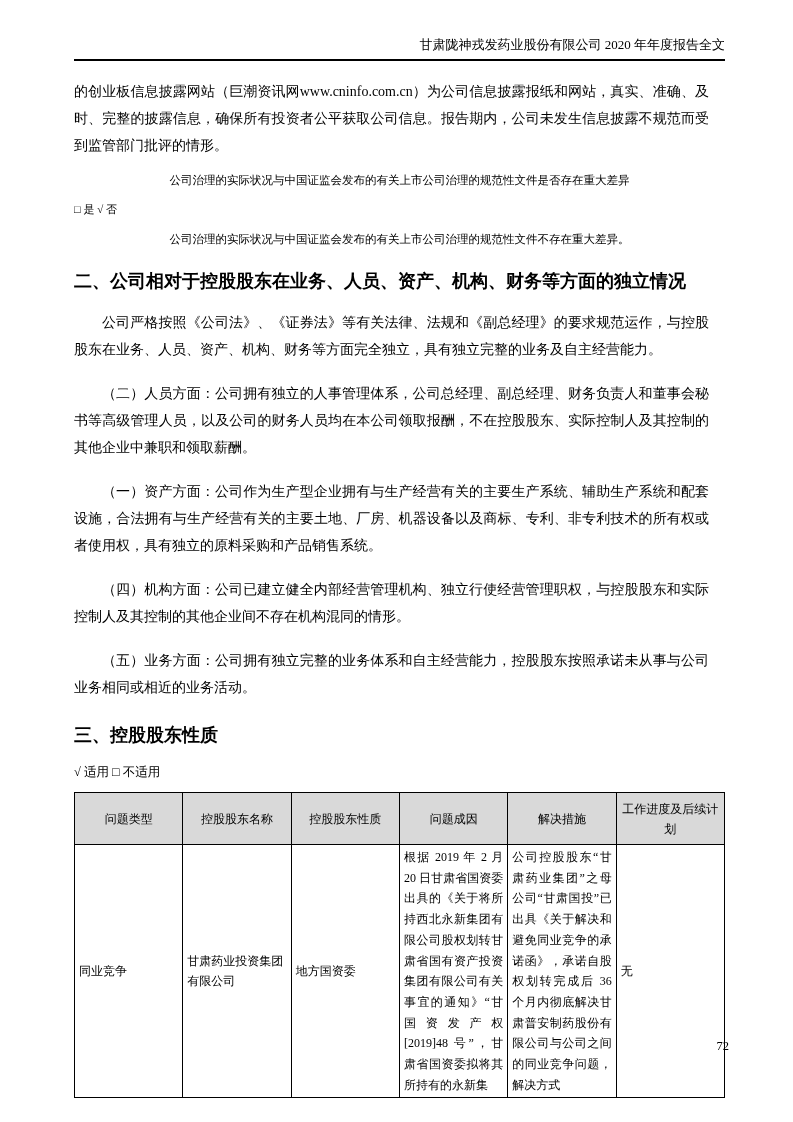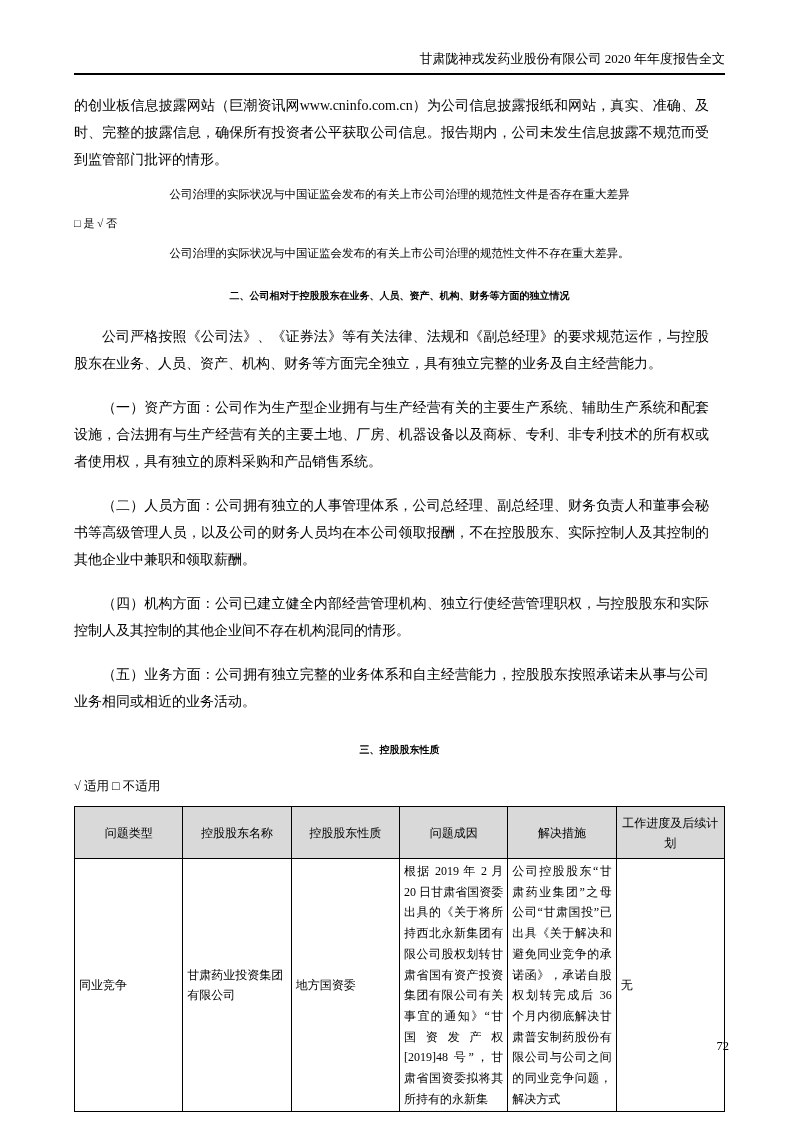--- a/index.html
+++ b/index.html
@@ -14,21 +14,21 @@
     background: #ffffff;
     color: #000000;
     font-family: "Liberation Serif", "DejaVu Serif", serif;
     overflow: hidden;
     box-sizing: border-box;
   }
   .content {
     padding: 0 68px 0 74px;
   }
   .doc-header {
-    padding-top: 50px;
+    padding-top: 36px;
     padding-bottom: 6px;
     border-bottom: 2px solid #000000;
     text-align: right;
     font-size: 13px;
     line-height: 17px;
   }
   .para {
     margin: 17px 16px 0 0;
     font-size: 14px;
     line-height: 27px;
@@ -46,23 +46,23 @@
   }
   .choice-line {
     margin: 12px 0 0 0;
     font-size: 11px;
     line-height: 18px;
   }
   .section-heading {
     margin: 24px 0 0 0;
     font-family: "Liberation Sans", "DejaVu Sans", sans-serif;
     font-weight: bold;
-    font-size: 10px;
+    font-size: 18px;
     line-height: 21px;
-    text-align: center;
+    text-align: left;
   }
   .applicability {
     margin: 17px 0 0 0;
     font-size: 12.5px;
     line-height: 18px;
   }
   table.comp-table {
     margin-top: 11px;
     width: 100%;
     border-collapse: collapse;
@@ -109,22 +109,22 @@
 
     <p class="para">的创业板信息披露网站（巨潮资讯网www.cninfo.com.cn）为公司信息披露报纸和网站，真实、准确、及时、完整的披露信息，确保所有投资者公平获取公司信息。报告期内，公司未发生信息披露不规范而受到监管部门批评的情形。</p>
 
     <div class="small-line">公司治理的实际状况与中国证监会发布的有关上市公司治理的规范性文件是否存在重大差异</div>
     <div class="choice-line">□ 是 √ 否</div>
     <div class="small-line">公司治理的实际状况与中国证监会发布的有关上市公司治理的规范性文件不存在重大差异。</div>
 
     <div class="section-heading">二、公司相对于控股股东在业务、人员、资产、机构、财务等方面的独立情况</div>
 
     <p class="para indent">公司严格按照《公司法》、《证券法》等有关法律、法规和《副总经理》的要求规范运作，与控股股东在业务、人员、资产、机构、财务等方面完全独立，具有独立完整的业务及自主经营能力。</p>
+    <p class="para indent">（二）人员方面：公司拥有独立的人事管理体系，公司总经理、副总经理、财务负责人和董事会秘书等高级管理人员，以及公司的财务人员均在本公司领取报酬，不在控股股东、实际控制人及其控制的其他企业中兼职和领取薪酬。</p>
     <p class="para indent">（一）资产方面：公司作为生产型企业拥有与生产经营有关的主要生产系统、辅助生产系统和配套设施，合法拥有与生产经营有关的主要土地、厂房、机器设备以及商标、专利、非专利技术的所有权或者使用权，具有独立的原料采购和产品销售系统。</p>
-    <p class="para indent">（二）人员方面：公司拥有独立的人事管理体系，公司总经理、副总经理、财务负责人和董事会秘书等高级管理人员，以及公司的财务人员均在本公司领取报酬，不在控股股东、实际控制人及其控制的其他企业中兼职和领取薪酬。</p>
     <p class="para indent">（四）机构方面：公司已建立健全内部经营管理机构、独立行使经营管理职权，与控股股东和实际控制人及其控制的其他企业间不存在机构混同的情形。</p>
     <p class="para indent">（五）业务方面：公司拥有独立完整的业务体系和自主经营能力，控股股东按照承诺未从事与公司业务相同或相近的业务活动。</p>
 
     <div class="section-heading">三、控股股东性质</div>
 
     <div class="applicability">√ 适用 □ 不适用</div>
 
     <table class="comp-table">
       <thead>
         <tr>

